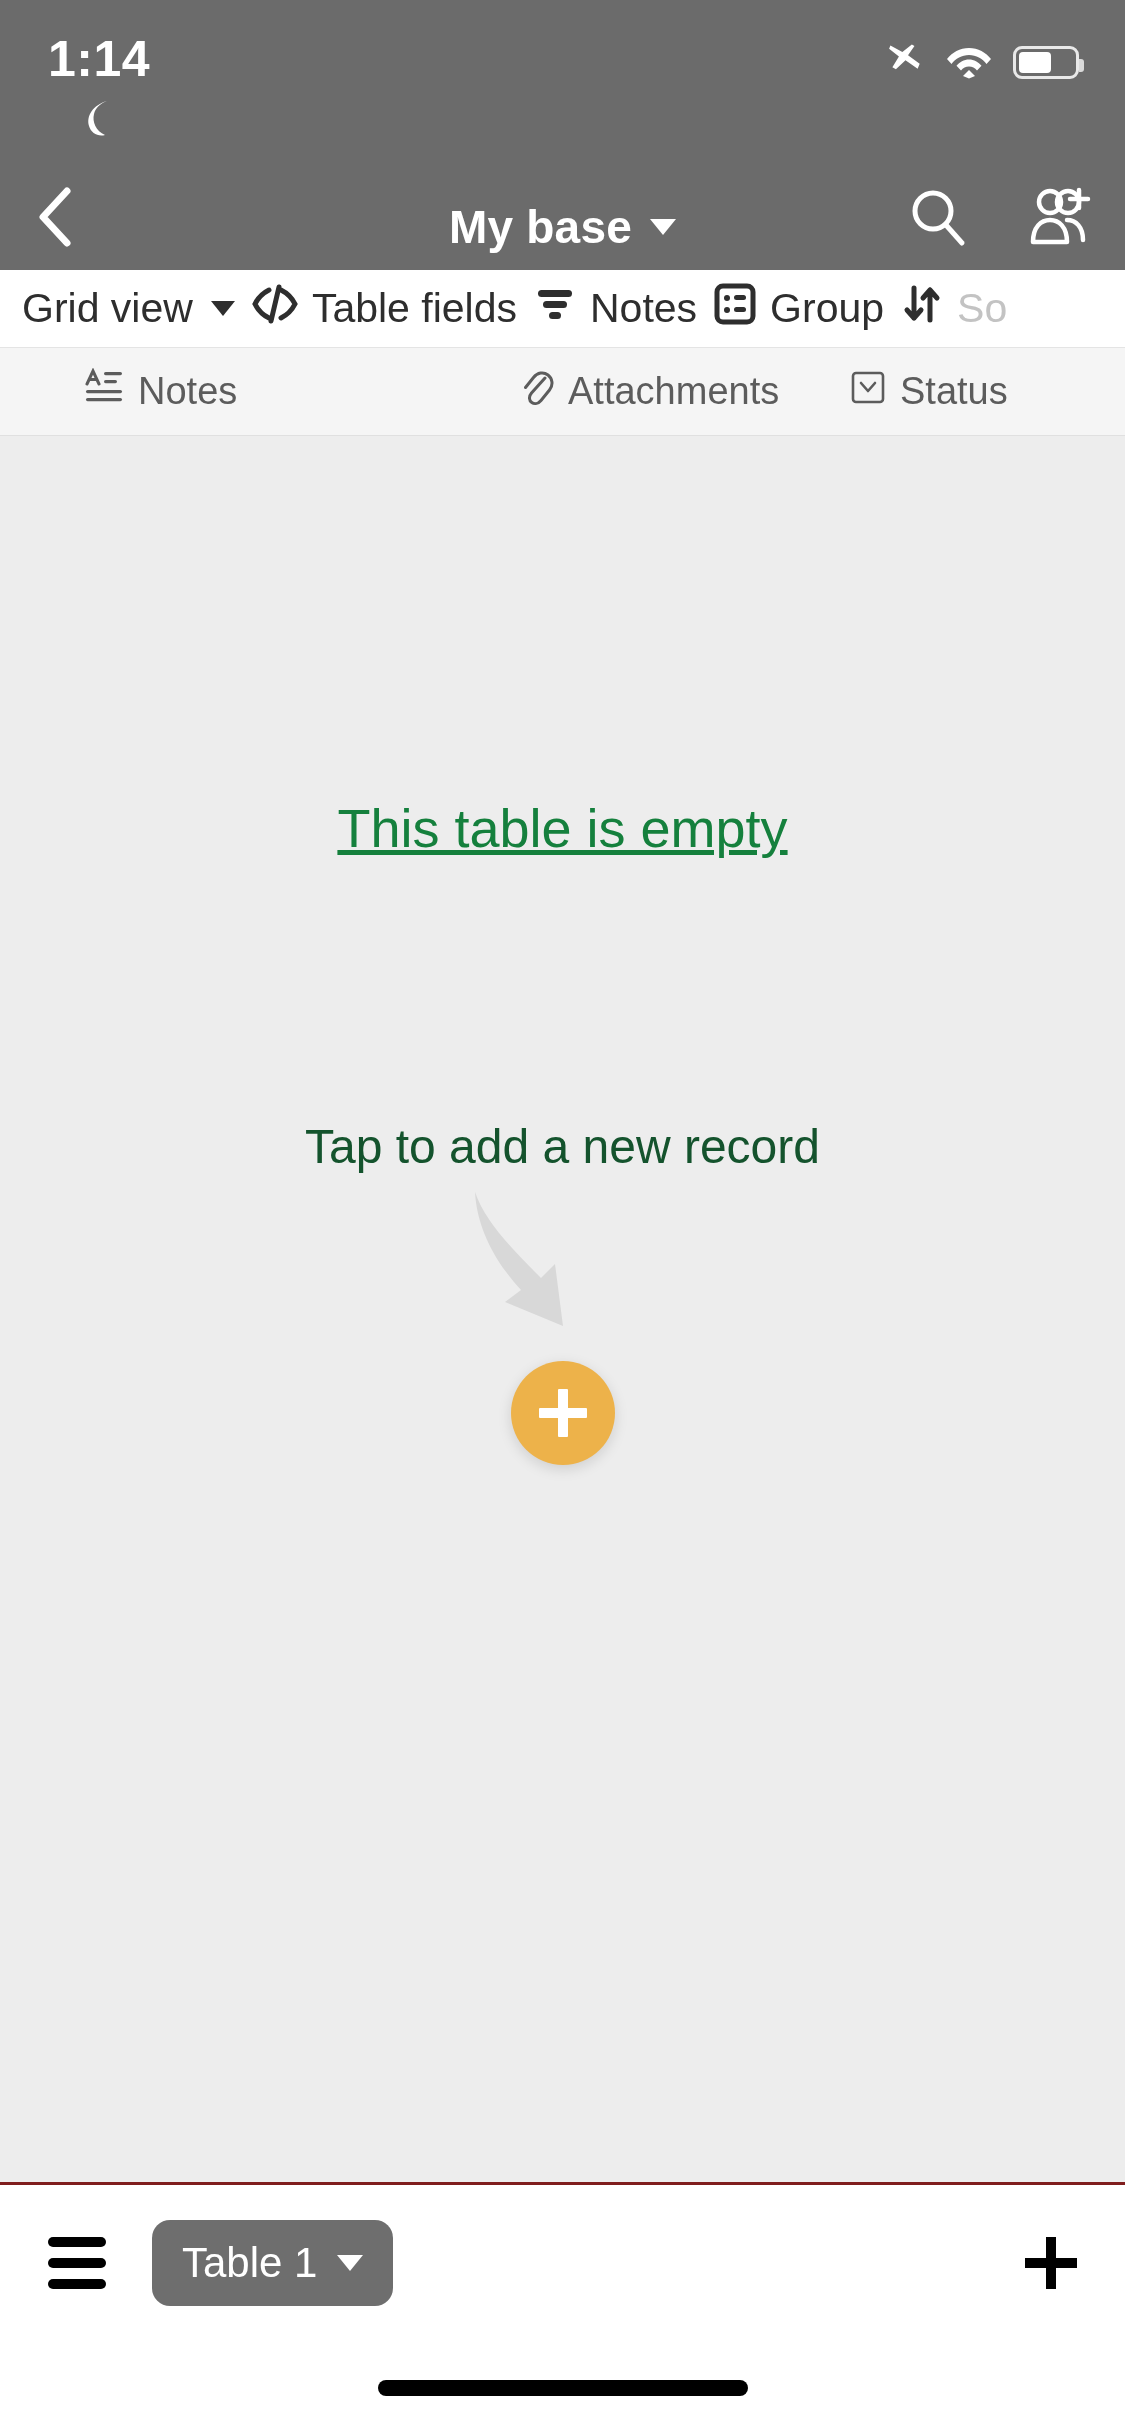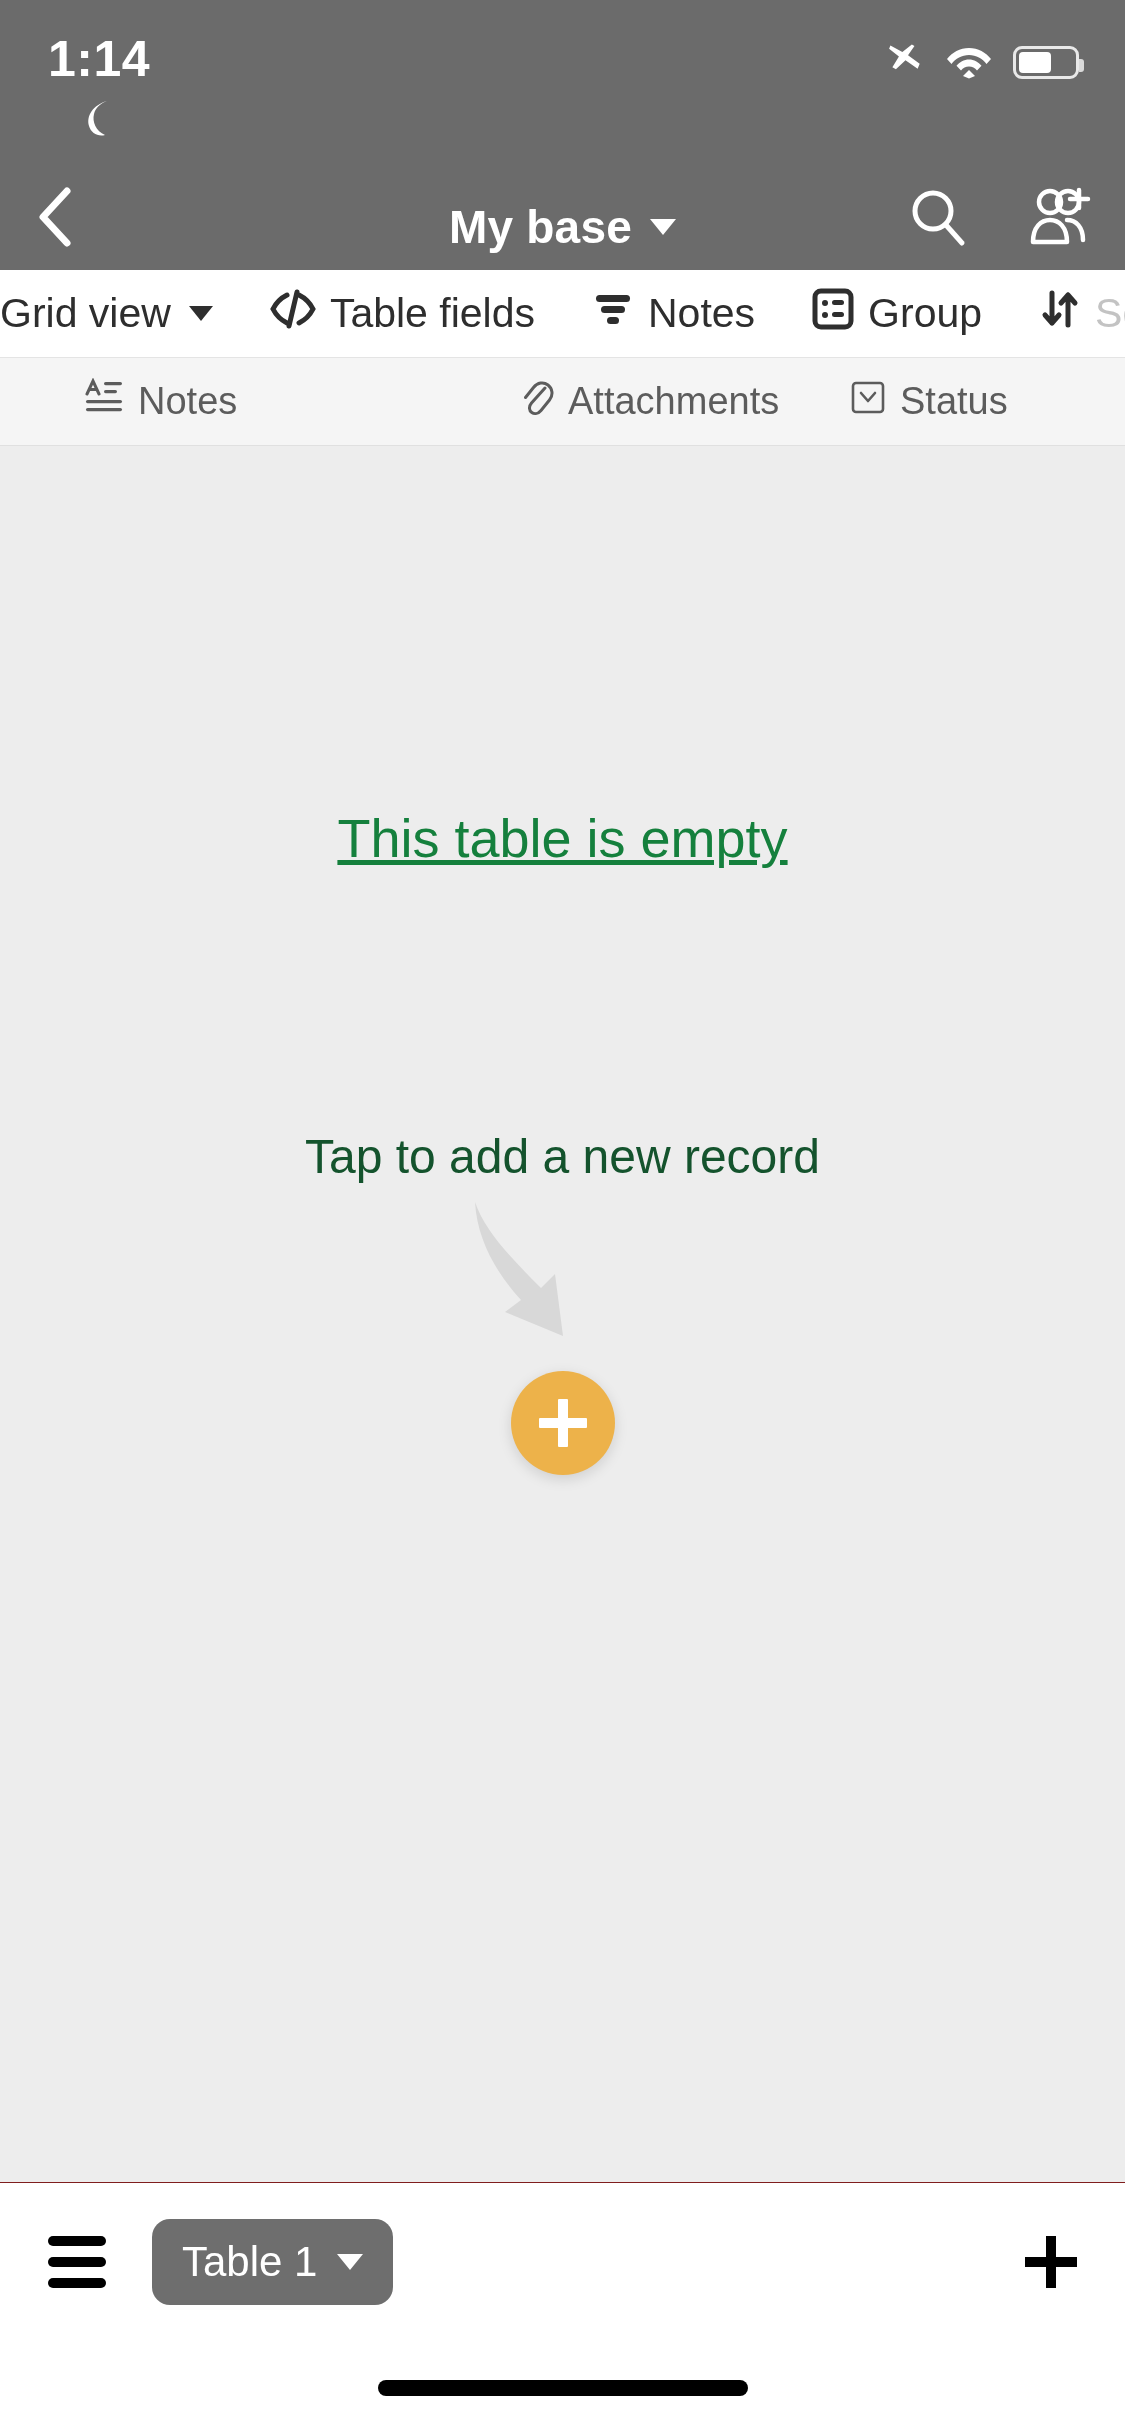--- a/index.html
+++ b/index.html
@@ -132,25 +132,26 @@
   .nav-actions {
     position: absolute;
     right: 30px;
     display: flex;
     align-items: center;
     gap: 54px;
   }
 
   
   .toolbar {
-    height: 88px;
-    background: #ffffff;
-    display: flex;
-    align-items: center;
-    gap: 57px;
+    height: 78px;
+    background: #ffffff;
+    display: flex;
+    align-items: center;
+    padding-left: 22px;
+    gap: 17px;
     flex: 0 0 auto;
     overflow: hidden;
     white-space: nowrap;
     border-bottom: 1px solid #e4e4e4;
   }
   .tool-item {
     display: flex;
     align-items: center;
     gap: 14px;
     color: #2e2e2e;
@@ -262,21 +263,21 @@
   }
 
   
   .bottom-bar {
     height: 158px;
     background: #ffffff;
     display: flex;
     align-items: center;
     padding: 0 48px;
     flex: 0 0 auto;
-    border-top: 1px solid #7f1d1d;
+    border-top: 3px solid #7f1d1d;
     position: relative;
   }
   .hamburger {
     width: 58px;
     display: flex;
     flex-direction: column;
     gap: 11px;
   }
   .hamburger span {
     display: block;

